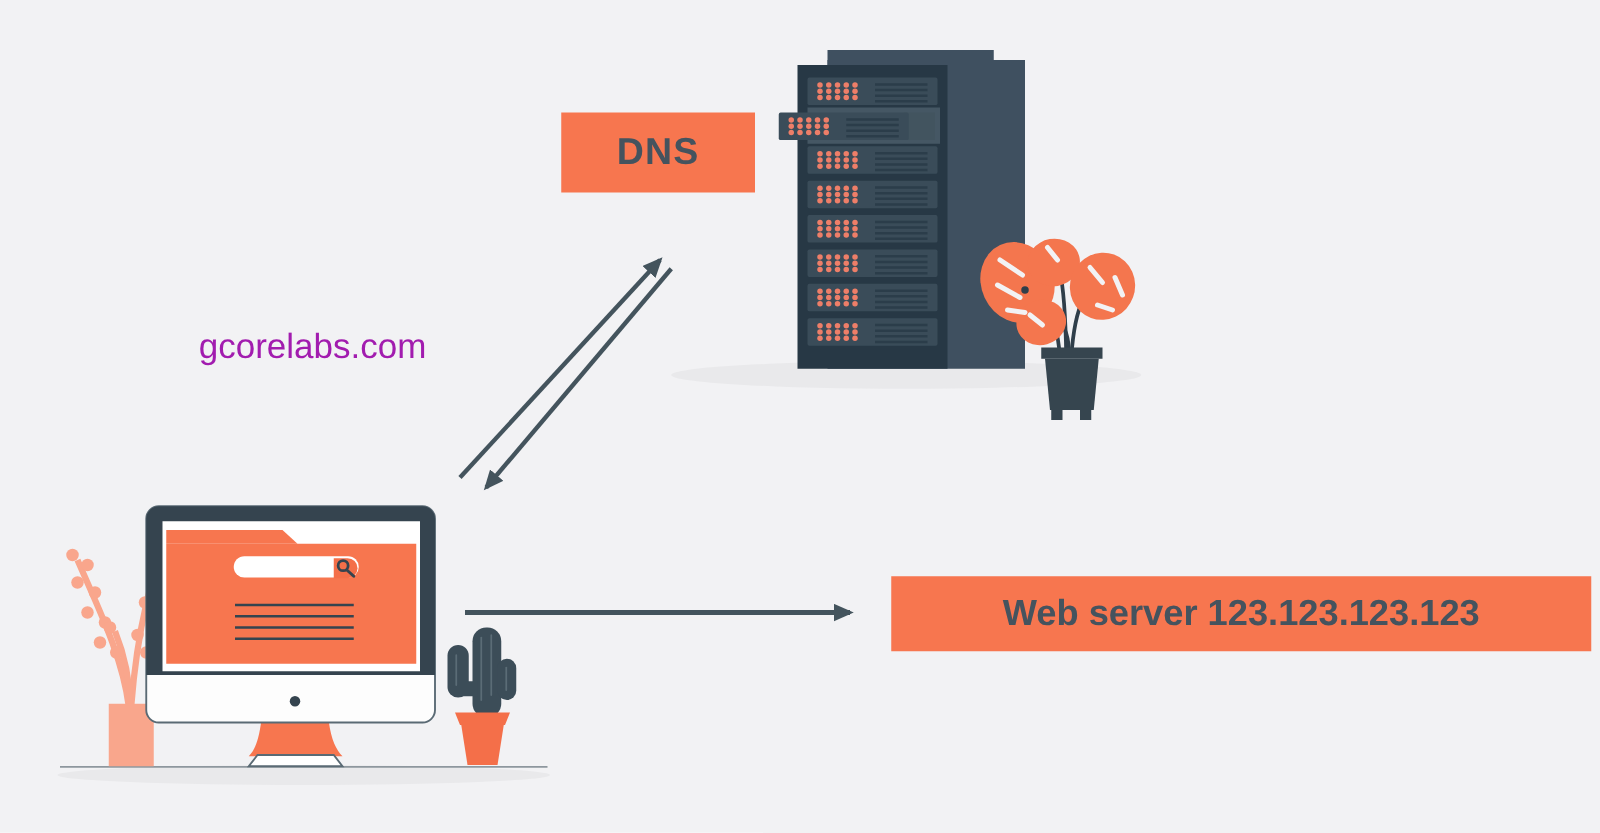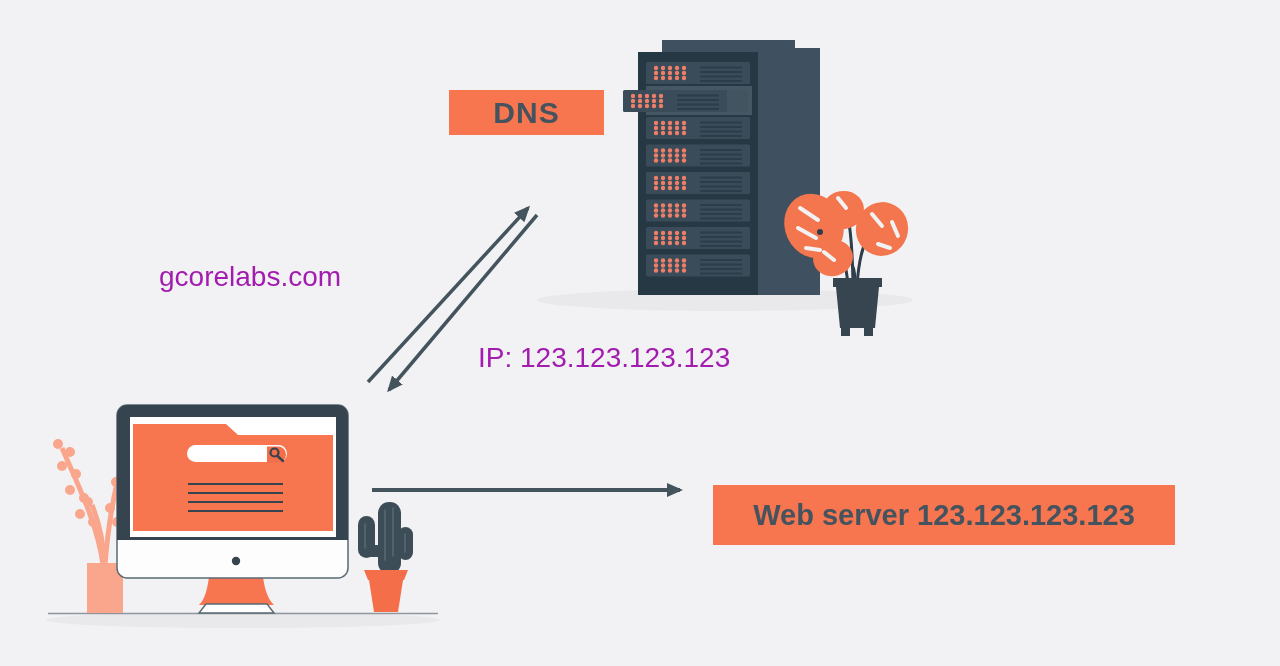--- a/index.html
+++ b/index.html
@@ -10,22 +10,22 @@
     background:#f2f2f4;
     overflow:hidden;
   }
   .label-box{
     position:absolute;
     background:#f7764f;
     color:#45535e;
     display:flex;align-items:center;justify-content:center;
     font-weight:bold;
   }
-  .dns-box{left:449px;top:90px;width:155px;height:45px;font-size:30px;letter-spacing:1px;}
-  .web-box{left:713px;top:461px;width:462px;height:60px;font-size:29px;margin-top:24px;}
+  .dns-box{left:449px;top:90px;width:155px;height:64px;font-size:30px;letter-spacing:1px;}
+  .web-box{left:713px;top:461px;width:560px;height:60px;font-size:29px;}
   .plain-text{
     position:absolute;
     color:#a21caf;
     font-size:28px;
     white-space:nowrap;
   }
   .domain-text{left:159px;top:261px;}
   .ip-text{left:478px;top:342px;}
   svg.scene{position:absolute;left:0;top:0;}
 </style>
@@ -199,15 +199,14 @@
   <div class="label-box dns-box">
     <span>DNS</span>
   </div>
 
   <div class="label-box web-box">
     <span>Web server 123.123.123.123</span>
   </div>
 
   <div class="plain-text domain-text">gcorelabs.com</div>
 
-  <div class="plain-text ip-text">IP: 123.123.123.123</div>
 
 </div>
 
 </body></html>

